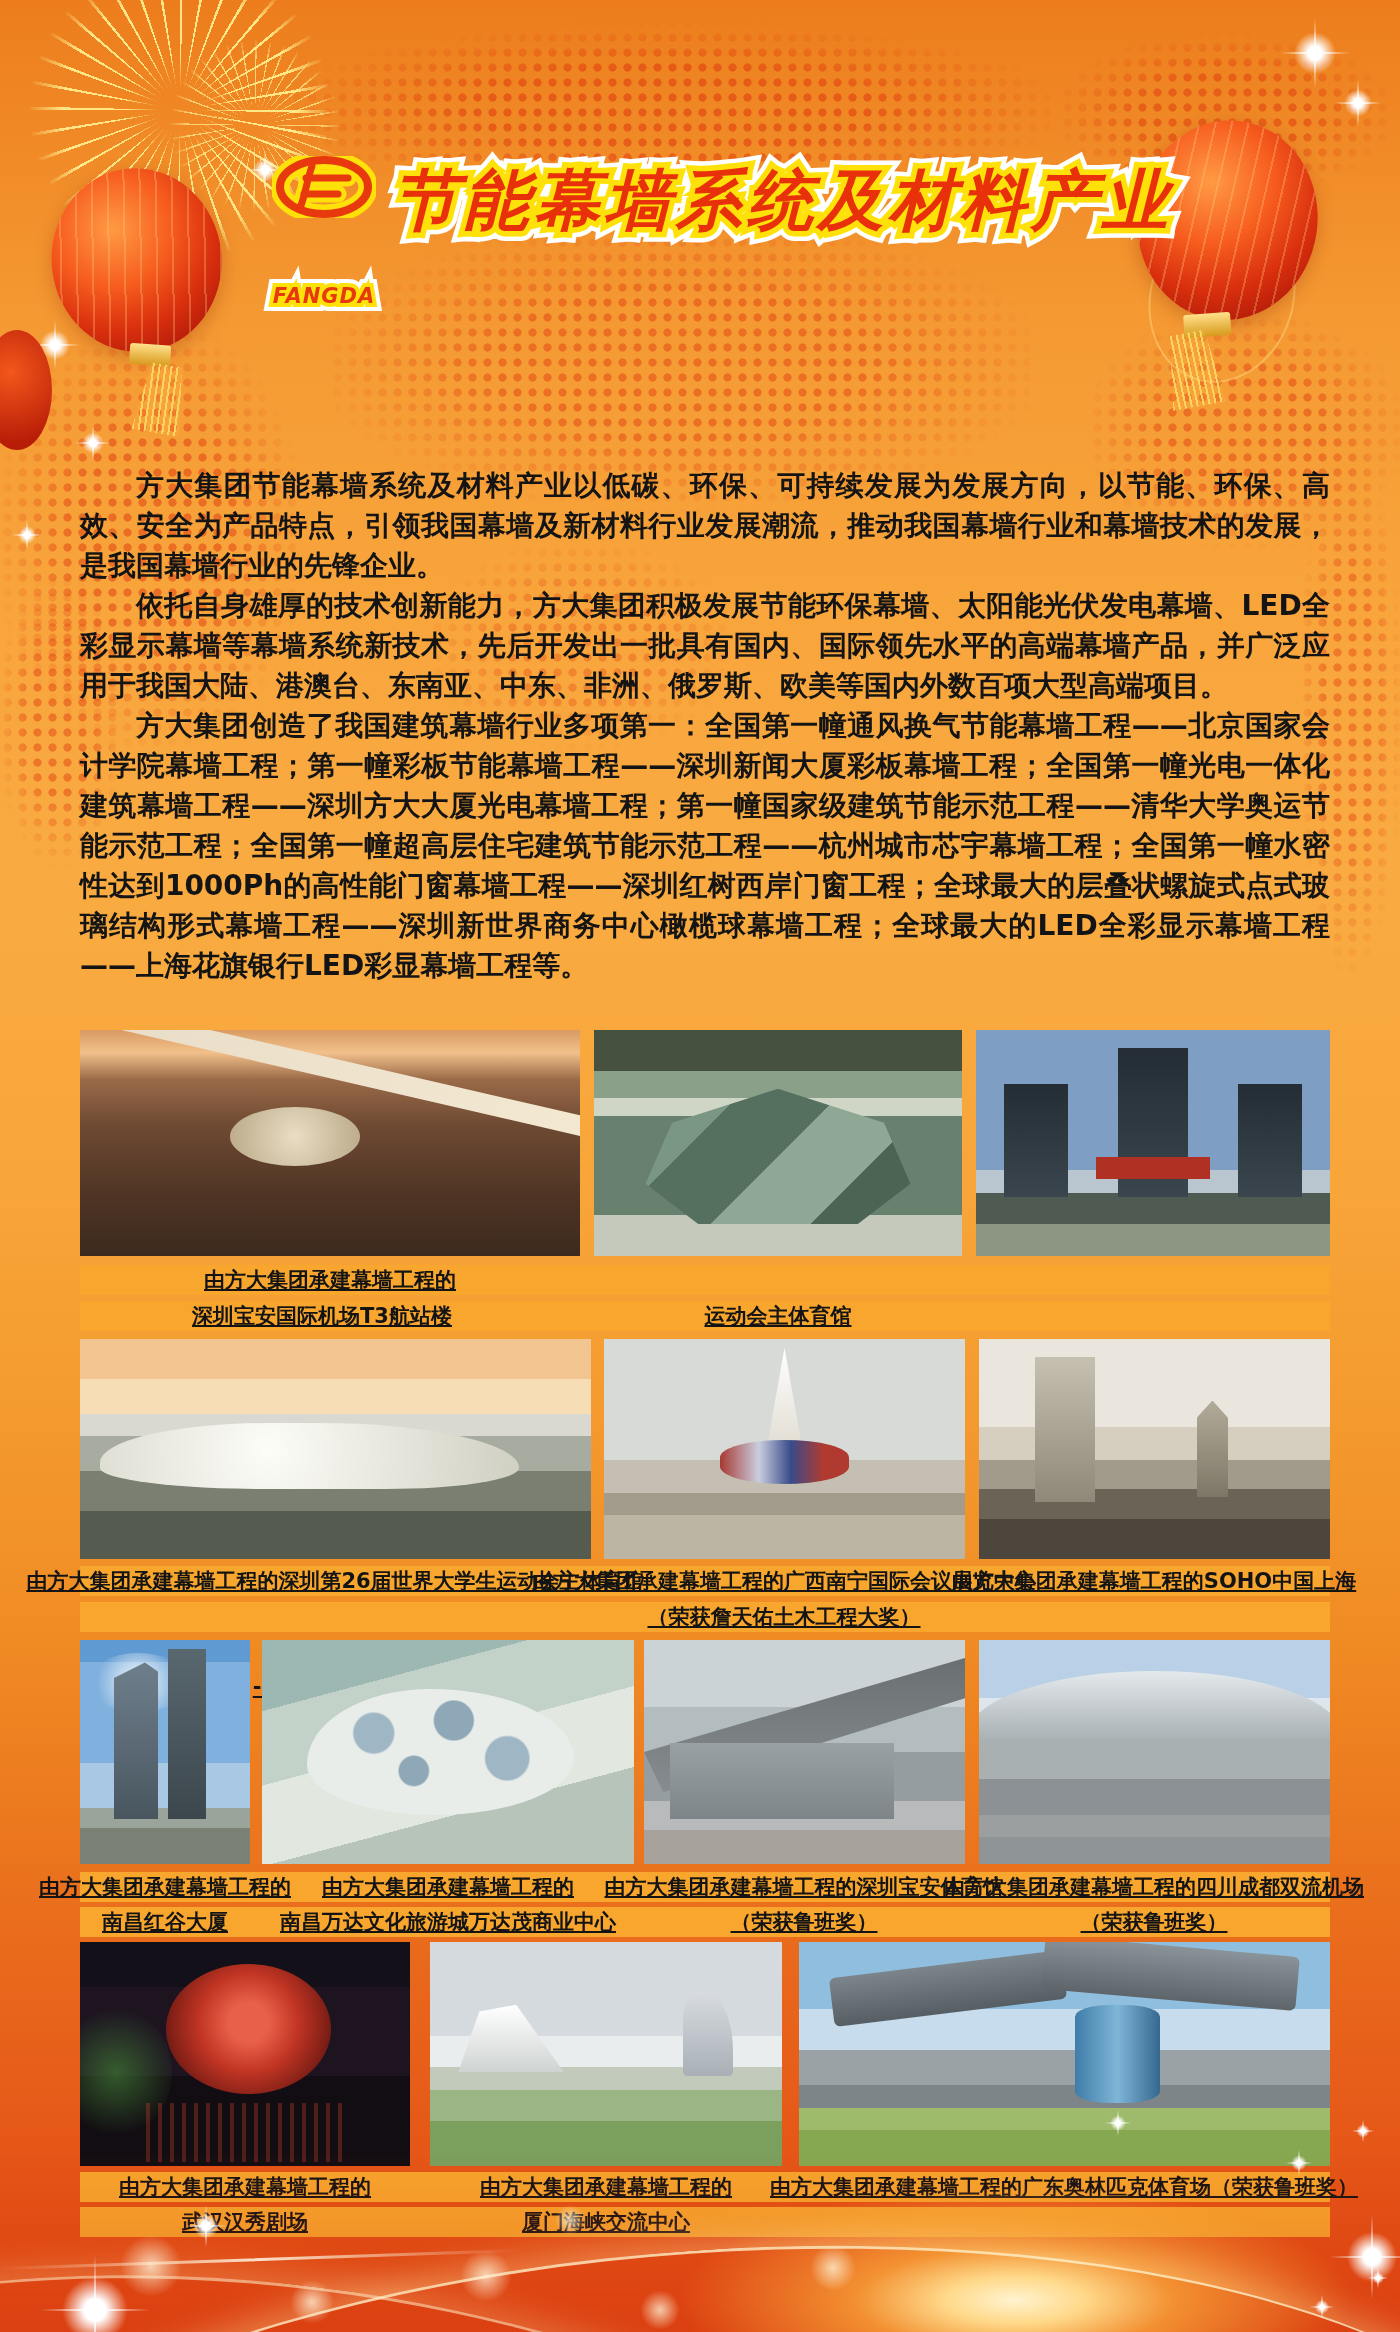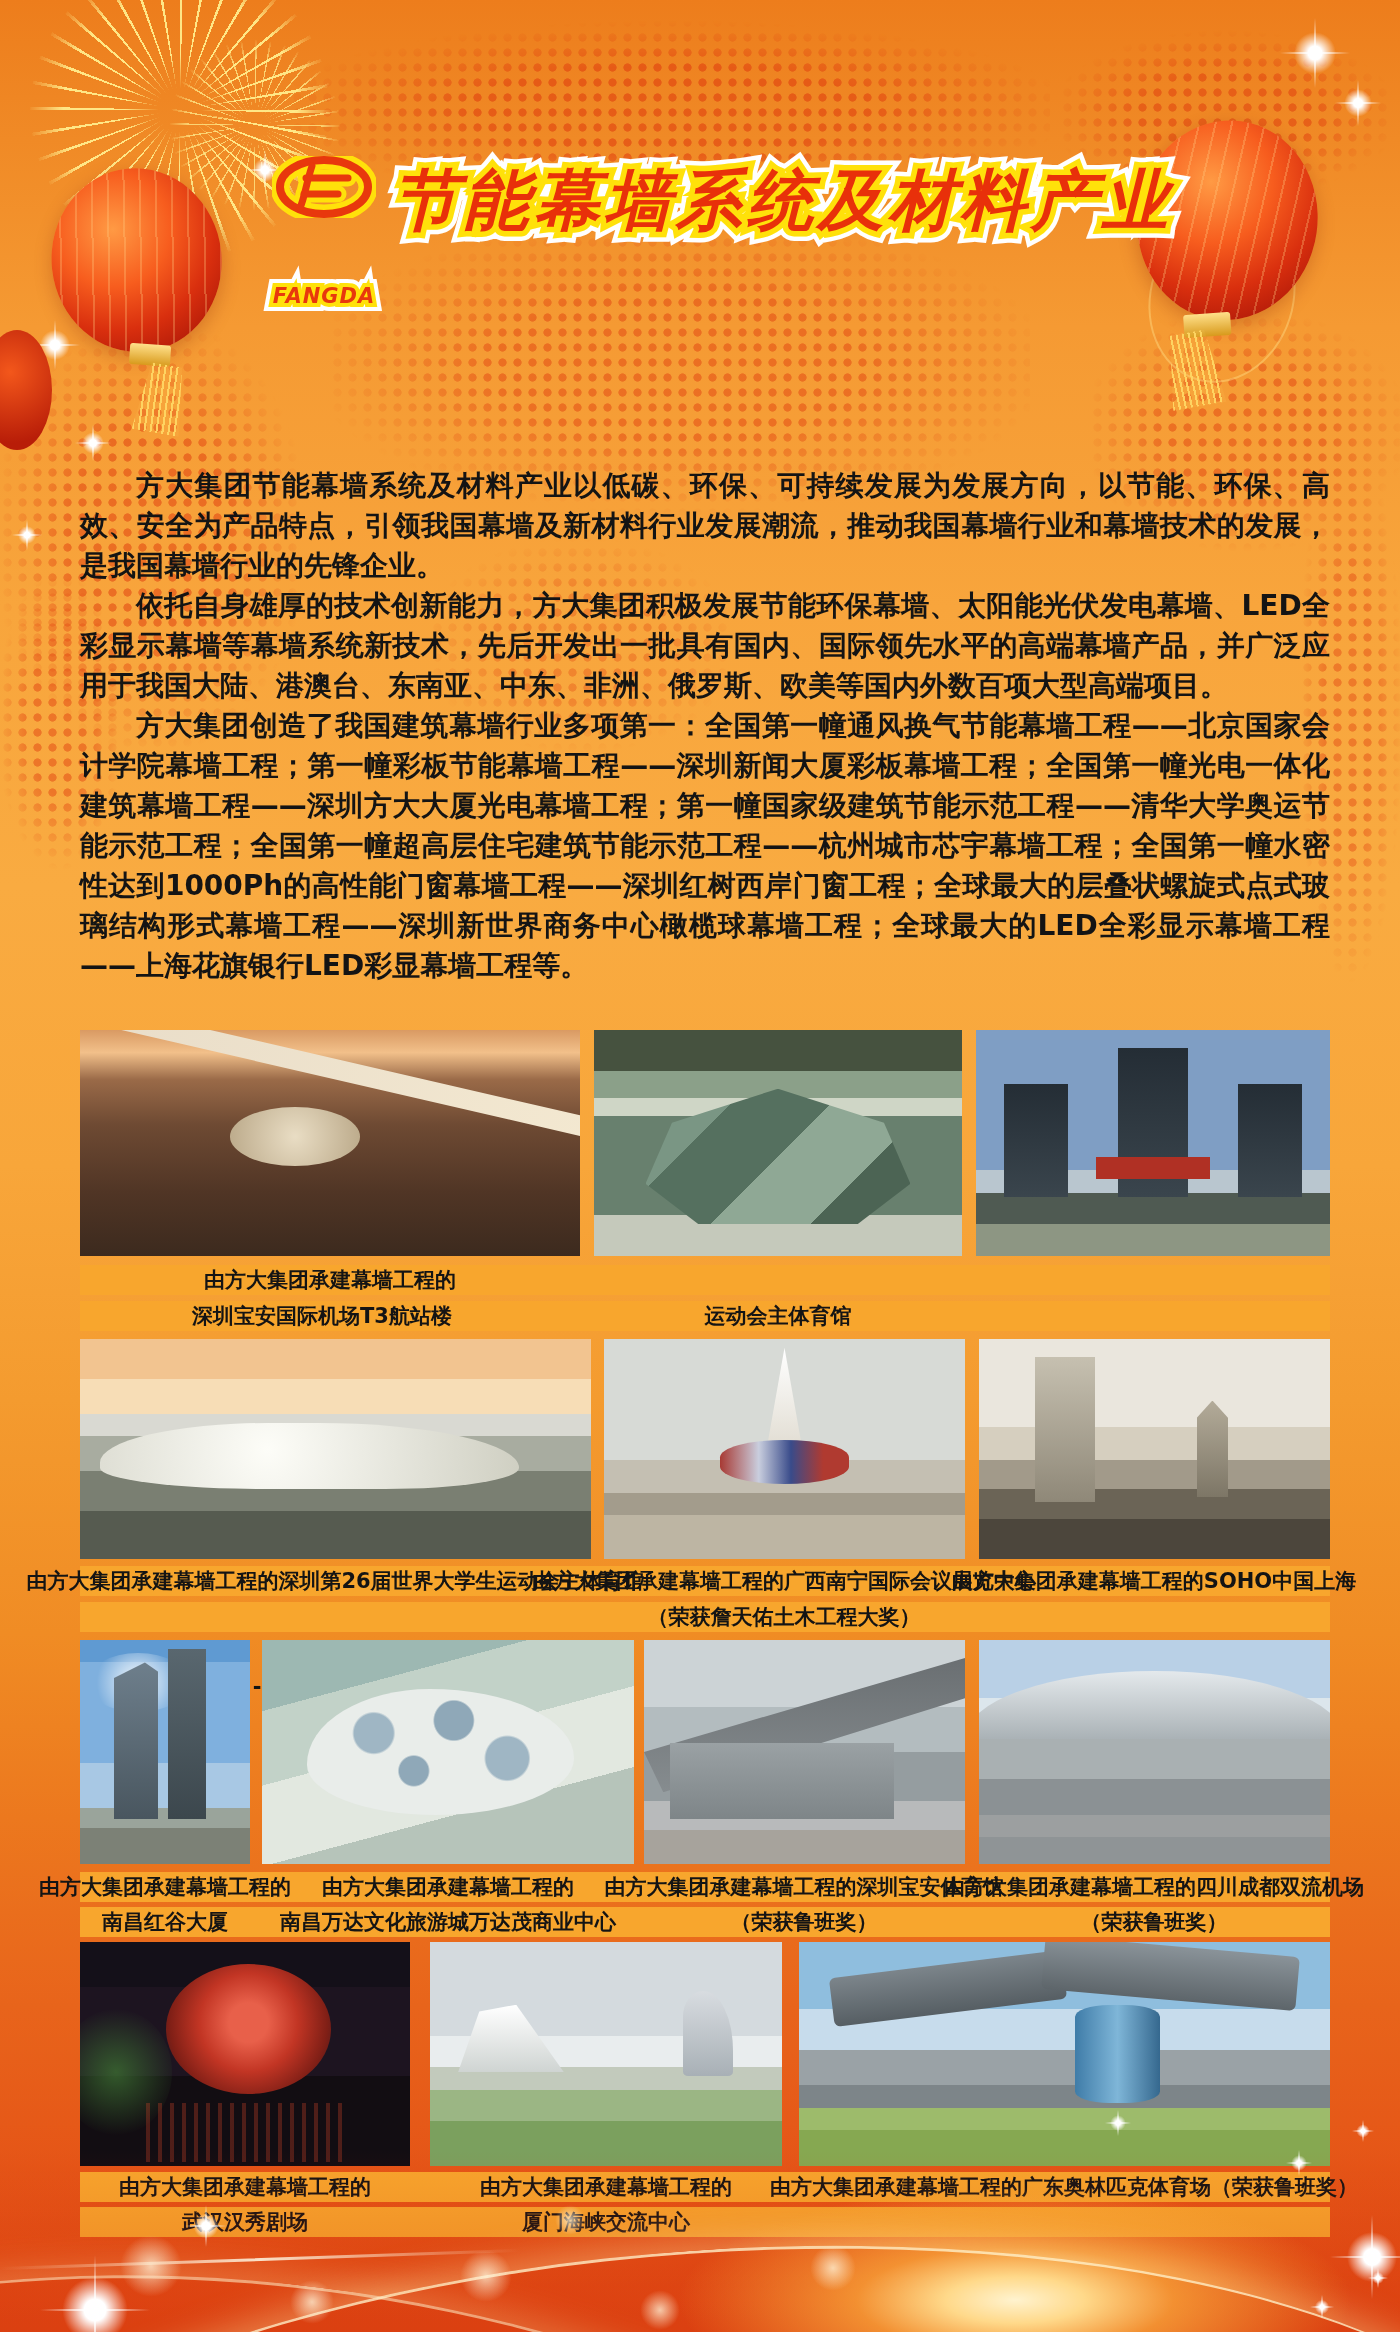--- a/index.html
+++ b/index.html
@@ -66,21 +66,21 @@
     font-size:28px;line-height:40px;font-weight:700;color:#141414;
     text-align:justify;
   }
   .bodytext p{margin:0;text-indent:2em;}
   
   .ph{position:absolute;overflow:hidden;background:#888;}
   .shape{position:absolute;}
   .capbar{position:absolute;left:80px;width:1250px;height:30px;background:#f8a62d;}
   .cap{
     position:absolute;transform:translateX(-50%);white-space:nowrap;
-    font-size:21px;font-weight:700;color:#141414;line-height:30px;
+    font-size:21px;font-weight:700;color:#141414;line-height:30px;text-decoration:underline;
   }
   
   .sc-t3{background:linear-gradient(180deg,#d99a63 0%,#f2c08a 10%,#9a6a48 22%,#6e4a33 42%,#503525 72%,#3c2a1e 100%);}
   .sc-t3 .s1{left:-8%;top:16%;width:130%;height:9%;background:linear-gradient(90deg,#e8dcc8,#f5ead2);transform:rotate(13deg);border-radius:10px;}
   .sc-t3 .s2{left:30%;top:34%;width:26%;height:26%;border-radius:50%;background:radial-gradient(circle,#e9ddc4,#b9a787);}
   .sc-dayun{background:linear-gradient(180deg,#46523f 0 18%,#8ba089 18% 30%,#cfd6c6 30% 38%,#68806e 38% 82%,#c5c9bb 82% 100%);}
   .sc-dayun .s1{left:14%;top:26%;width:72%;height:60%;
     background:linear-gradient(135deg,#7a9684 25%,#55705f 25% 50%,#8fa895 50% 75%,#4c6454 75%);
     clip-path:polygon(50% 0,90% 25%,100% 70%,80% 100%,20% 100%,0 70%,10% 25%);}
   .sc-shenyang{background:linear-gradient(180deg,#7f9ec4 0 62%,#b9c6cf 62% 72%,#4f5a52 72% 86%,#8d9683 86%);}

